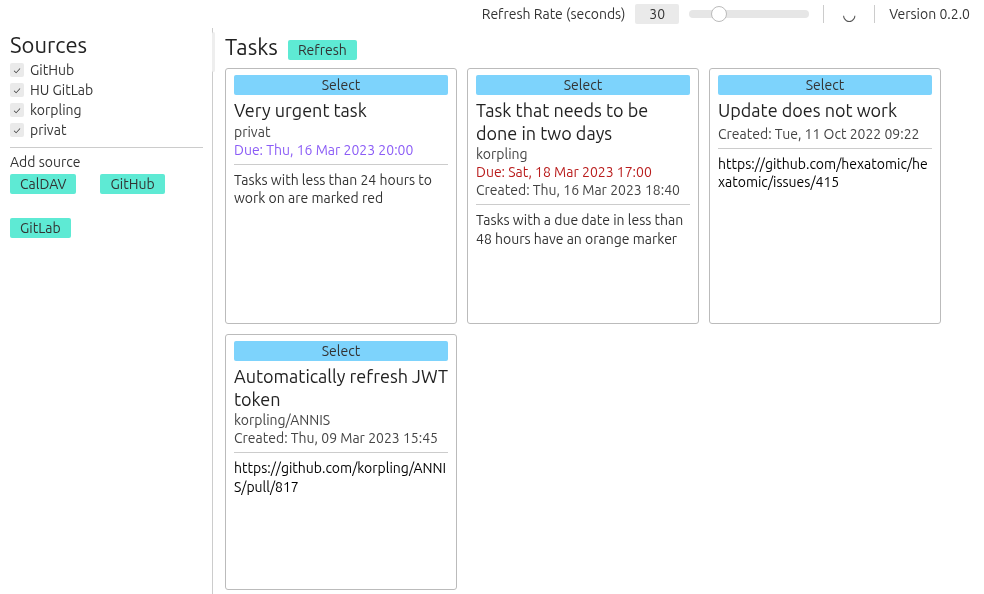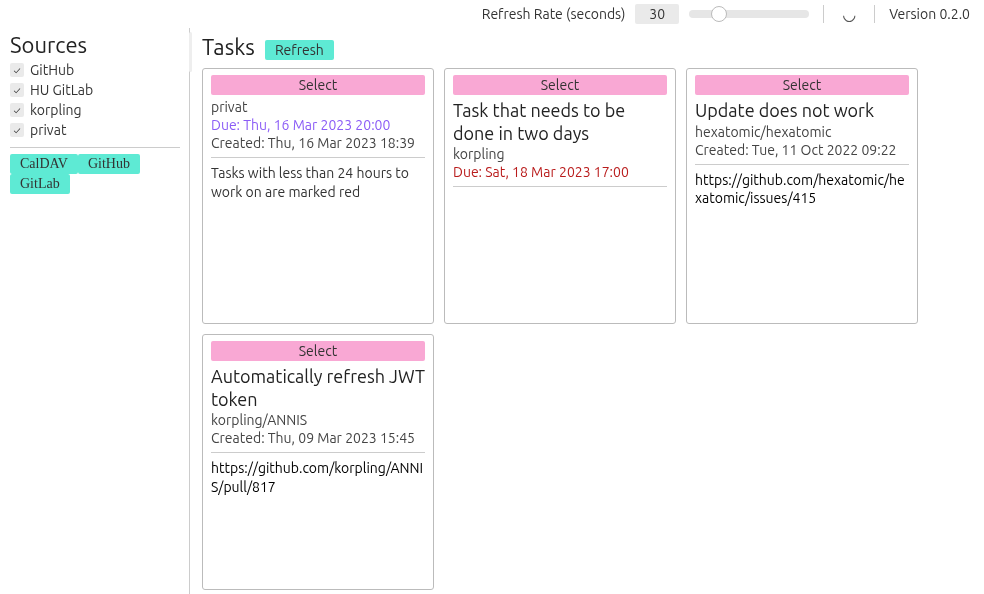--- a/index.html
+++ b/index.html
@@ -60,21 +60,21 @@
     color: #555; font-size: 16px;
   }
   .topbar .version { font-size: 14px; color: #333; padding-right: 4px; }
 
   
   .body {
     flex: 1; display: flex; overflow: hidden;
     position: relative;
   }
   .sidebar {
-    width: 190px;
+    width: 213px;
     padding: 4px 10px 10px 10px;
     position: relative;
   }
   .sidebar-divider {
     position: absolute;
     top: 0; right: 0;
     width: 1px; height: 100%;
     background: #ccc;
   }
   .sidebar-slit {
@@ -99,21 +99,21 @@
     width: 14px; height: 14px;
     background: #eaeaea;
     border-radius: 2px;
     display: flex; align-items: center; justify-content: center;
     font-size: 10px; color: #333;
   }
   .source-item .chk::after { content: "✓"; }
   .source-item .lbl { font-size: 14px; }
   .hr { height: 1px; background: #ccc; margin: 6px 0; }
   .add-label { font-size: 14px; margin-bottom: 4px; }
-  .add-btns { display: flex; gap: 0; flex-wrap: wrap; font-family: Liberation Serif, serif; }
+  .add-btns { display: flex; gap: 24px; flex-wrap: wrap; }
   .chip-btn {
     background: #5eead4;
     border-radius: 2px;
     padding: 2px 10px;
     font-size: 14px;
     cursor: pointer;
   }
 
   
   .main {
@@ -138,21 +138,21 @@
   }
   .card {
     width: 232px; height: 256px;
     border: 1px solid #bbb;
     border-radius: 3px;
     padding: 6px 8px 8px 8px;
     display: flex; flex-direction: column;
     overflow: hidden;
   }
   .card .select-btn {
-    background: #f9a8d4;
+    background: #7dd3fc;
     border-radius: 2px;
     padding: 2px 12px;
     text-align: center;
     font-size: 14px;
     margin-bottom: 4px;
     cursor: pointer;
   }
   .card .title {
     font-size: 18px;
     color: #222;
@@ -224,56 +224,58 @@
           <span class="lbl">korpling</span>
         </div>
         <div class="source-item">
           <span class="chk"></span>
           <span class="lbl">privat</span>
         </div>
       </div>
 
       <div class="hr"></div>
 
+      <div class="add-label">Add source</div>
       <div class="add-btns">
         <div class="chip-btn">CalDAV</div>
         <div class="chip-btn">GitHub</div>
         <div class="chip-btn">GitLab</div>
       </div>
     </div>
 
     <div class="main">
       <div class="main-header">
         <h2>Tasks</h2>
         <div class="chip-btn">Refresh</div>
       </div>
 
       <div class="cards">
 
         <div class="card">
           <div class="select-btn">Select</div>
+          <div class="title">Very urgent task</div>
           <div class="project">privat</div>
           <div class="due due-overdue">Due: Thu, 16 Mar 2023 20:00</div>
-          <div class="created">Created: Thu, 16 Mar 2023 18:39</div>
           <div class="divider"></div>
           <div class="desc">Tasks with less than 24 hours to work on are marked red</div>
         </div>
 
         <div class="card">
           <div class="select-btn">Select</div>
           <div class="title">Task that needs to be done in two days</div>
           <div class="project">korpling</div>
           <div class="due due-soon">Due: Sat, 18 Mar 2023 17:00</div>
-          <div class="divider"></div>
+          <div class="created">Created: Thu, 16 Mar 2023 18:40</div>
+          <div class="divider"></div>
+          <div class="desc">Tasks with a due date in less than 48 hours have an orange marker</div>
         </div>
 
         <div class="card">
           <div class="select-btn">Select</div>
           <div class="title">Update does not work</div>
-          <div class="project">hexatomic/hexatomic</div>
           <div class="created">Created: Tue, 11 Oct 2022 09:22</div>
           <div class="divider"></div>
           <div class="link">https://github.com/hexatomic/hexatomic/issues/415</div>
         </div>
 
         <div class="card">
           <div class="select-btn">Select</div>
           <div class="title">Automatically refresh JWT token</div>
           <div class="project">korpling/ANNIS</div>
           <div class="created">Created: Thu, 09 Mar 2023 15:45</div>

